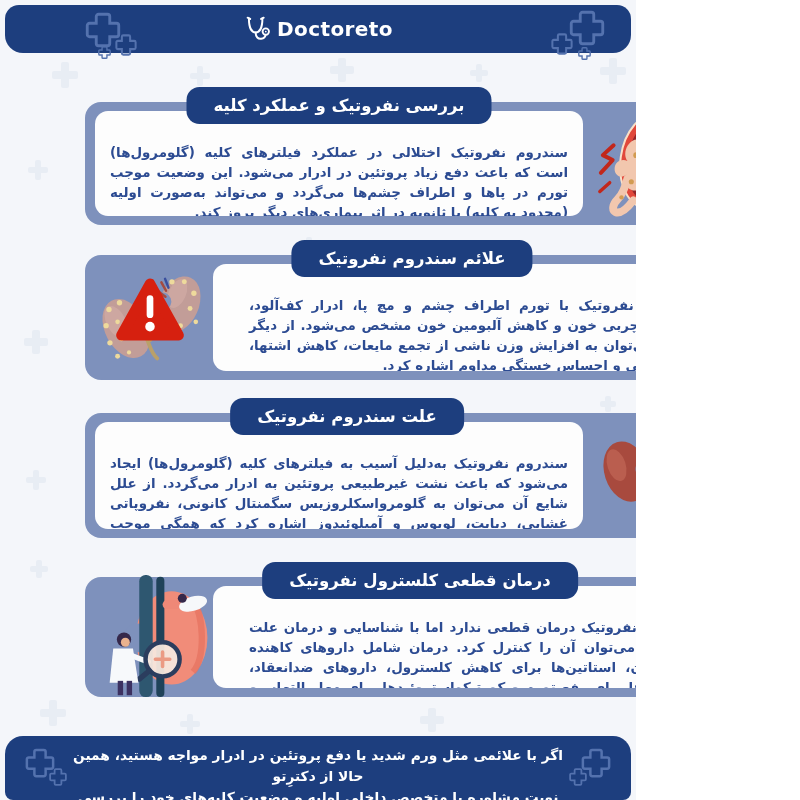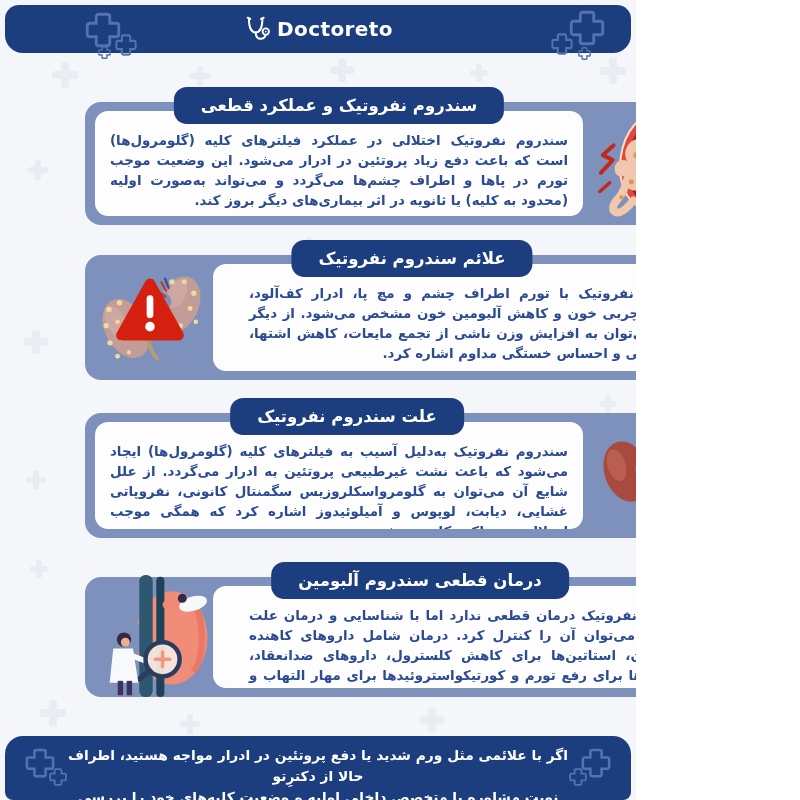--- a/index.html
+++ b/index.html
@@ -18,21 +18,21 @@
   .logo-text{color:#fff;font-size:20px;font-weight:bold;letter-spacing:.4px;}
   .crx{position:absolute;}
   .footer-text{position:absolute;left:60px;right:60px;top:9px;direction:rtl;text-align:center;
                color:#fff;font-weight:bold;font-size:13.8px;line-height:21px;}
   
   .section{position:absolute;left:85px;width:633px;}
   .panel{position:absolute;inset:0;background:#7e91bc;border-radius:16px;}
   .card{position:absolute;top:9px;bottom:9px;background:#fdfdfd;border-radius:13px;overflow:hidden;}
   .card.ill-right{left:10px;width:488px;}
   .card.ill-left{left:128px;right:8px;padding-left:21px;}
-  .card-text{margin:20px 15px 4px;direction:rtl;text-align:justify;
+  .card-text{margin:32px 15px 4px;direction:rtl;text-align:justify;
              font-size:13.4px;line-height:20px;font-weight:bold;color:#2c4b92;}
   .pill{position:absolute;top:-15px;transform:translateX(-50%);height:37px;line-height:37px;
         background:#1d3e7e;border-radius:13px;padding:0 27px;color:#fff;font-weight:bold;
         font-size:16.5px;white-space:nowrap;direction:rtl;z-index:3;}
   .s1 .pill{left:254px;} .s3 .pill{left:262px;}
   .s2 .pill{left:327px;} .s4 .pill{left:335px;}
   .illus{position:absolute;z-index:2;}
   .s1 .illus{right:4px;top:2px;}
   .s2 .illus{left:-2px;top:2px;}
   .s3 .illus{right:0px;top:4px;}
@@ -94,21 +94,21 @@
       </svg>
       <span class="logo-text">Doctoreto</span>
     </div>
   </div>
 
   <div class="section s1" style="top:102px;height:123px;">
     <div class="panel"></div>
     <div class="card ill-right">
       <div class="card-text">سندروم نفروتیک اختلالی در عملکرد فیلترهای کلیه (گلومرول‌ها) است که باعث دفع زیاد پروتئین در ادرار می‌شود. این وضعیت موجب تورم در پاها و اطراف چشم‌ها می‌گردد و می‌تواند به‌صورت اولیه (محدود به کلیه) یا ثانویه در اثر بیماری‌های دیگر بروز کند.</div>
     </div>
-    <div class="pill">سندروم نفروتیک و عملکرد قطعی</div>
+    <div class="pill">بررسی نفروتیک و عملکرد کلیه</div>
     <div class="illus">
       <svg width="128" height="118" viewBox="0 0 130 120">
         <path d="M28 42 L17 52 L27 57 L15 70" fill="none" stroke="#c2271b" stroke-width="4" stroke-linecap="round" stroke-linejoin="round"></path>
         <path d="M24 80 L14 89" fill="none" stroke="#c2271b" stroke-width="3.5" stroke-linecap="round"></path>
         <path d="M100 26 L114 20 L106 35 L120 37" fill="none" stroke="#c2271b" stroke-width="4" stroke-linecap="round" stroke-linejoin="round"></path>
         <path d="M104 54 L119 50 L110 64 L124 66" fill="none" stroke="#c2271b" stroke-width="4" stroke-linecap="round" stroke-linejoin="round"></path>
         <ellipse cx="66" cy="58" rx="31" ry="48" fill="#e1483b" stroke="#f9e0c8" stroke-width="2" transform="rotate(8 66 58)"></ellipse>
         <ellipse cx="67" cy="58" rx="25" ry="42" fill="#93262a" transform="rotate(8 67 58)"></ellipse>
         <path d="M48 98 C42 106 36 112 30 110 C26 108 27 102 32 97 C38 91 40 84 42 76" fill="none" stroke="#f2c7ae" stroke-width="8" stroke-linecap="round"></path>
         <path d="M50 36 C60 40 62 50 57 57 C68 52 77 57 75 65 C73 72 64 73 57 70 C62 78 60 87 51 88 C43 89 38 81 41 72 C36 76 29 73 29 66 C29 58 37 55 42 58 C37 51 41 39 50 36 Z" fill="#f2c7ae"></path>
@@ -195,21 +195,21 @@
         </g>
       </svg>
     </div>
   </div>
 
   <div class="section s4" style="top:577px;height:120px;">
     <div class="panel"></div>
     <div class="card ill-left">
       <div class="card-text">سندروم نفروتیک درمان قطعی ندارد اما با شناسایی و درمان علت زمینه‌ای می‌توان آن را کنترل کرد. درمان شامل داروهای کاهنده فشارخون، استاتین‌ها برای کاهش کلسترول، داروهای ضدانعقاد، دیورتیک‌ها برای رفع تورم و کورتیکواستروئیدها برای مهار التهاب و تقویت عملکرد کلیه است.</div>
     </div>
-    <div class="pill">درمان قطعی سندروم آلبومین</div>
+    <div class="pill">درمان قطعی کلسترول نفروتیک</div>
     <div class="illus">
       <svg width="135" height="122" viewBox="0 0 150 136">
         <ellipse cx="94" cy="70" rx="40" ry="52" fill="#f18c79"></ellipse>
         <path d="M118 30 C130 44 132 92 118 108" fill="none" stroke="#e5705e" stroke-width="7" opacity="0.7"></path>
         <circle cx="56" cy="70" r="16" fill="#7e91bc"></circle>
         <rect x="58" y="0" width="15" height="136" rx="7" fill="#2e5770"></rect>
         <rect x="77" y="2" width="9" height="134" rx="4.5" fill="#1f4259"></rect>
         <rect x="84" y="28" width="22" height="10" rx="5" fill="#ef8877"></rect>
         <rect x="84" y="96" width="20" height="9" rx="4.5" fill="#ef8877"></rect>
         <ellipse cx="118" cy="32" rx="16" ry="8" fill="#f6f8fa" transform="rotate(-16 118 32)"></ellipse>
@@ -234,18 +234,18 @@
     <svg class="crx" style="left:44px;top:32px" width="18" height="18" viewBox="0 0 24 24">
       <path d="M9 1.5 H15 A1.5 1.5 0 0 1 16.5 3 V7.5 H21 A1.5 1.5 0 0 1 22.5 9 V15 A1.5 1.5 0 0 1 21 16.5 H16.5 V21 A1.5 1.5 0 0 1 15 22.5 H9 A1.5 1.5 0 0 1 7.5 21 V16.5 H3 A1.5 1.5 0 0 1 1.5 15 V9 A1.5 1.5 0 0 1 3 7.5 H7.5 V3 A1.5 1.5 0 0 1 9 1.5 Z" fill="none" stroke="#5472ae" stroke-width="2.4"></path>
     </svg>
     <svg class="crx" style="right:20px;top:12px" width="30" height="30" viewBox="0 0 24 24">
       <path d="M9 1.5 H15 A1.5 1.5 0 0 1 16.5 3 V7.5 H21 A1.5 1.5 0 0 1 22.5 9 V15 A1.5 1.5 0 0 1 21 16.5 H16.5 V21 A1.5 1.5 0 0 1 15 22.5 H9 A1.5 1.5 0 0 1 7.5 21 V16.5 H3 A1.5 1.5 0 0 1 1.5 15 V9 A1.5 1.5 0 0 1 3 7.5 H7.5 V3 A1.5 1.5 0 0 1 9 1.5 Z" fill="none" stroke="#5472ae" stroke-width="2"></path>
     </svg>
     <svg class="crx" style="right:44px;top:32px" width="18" height="18" viewBox="0 0 24 24">
       <path d="M9 1.5 H15 A1.5 1.5 0 0 1 16.5 3 V7.5 H21 A1.5 1.5 0 0 1 22.5 9 V15 A1.5 1.5 0 0 1 21 16.5 H16.5 V21 A1.5 1.5 0 0 1 15 22.5 H9 A1.5 1.5 0 0 1 7.5 21 V16.5 H3 A1.5 1.5 0 0 1 1.5 15 V9 A1.5 1.5 0 0 1 3 7.5 H7.5 V3 A1.5 1.5 0 0 1 9 1.5 Z" fill="none" stroke="#5472ae" stroke-width="2.4"></path>
     </svg>
     <div class="footer-text">
-      <div>اگر با علائمی مثل ورم شدید یا دفع پروتئین در ادرار مواجه هستید، اطراف حالا از دکترِتو</div>
+      <div>اگر با علائمی مثل ورم شدید یا دفع پروتئین در ادرار مواجه هستید، همین حالا از دکترِتو</div>
       <div>نوبت مشاوره با متخصص داخلی اولیه و وضعیت کلیه‌های خود را بررسی کنید!</div>
     </div>
   </div>
 
 </div>
 
 </body></html>

